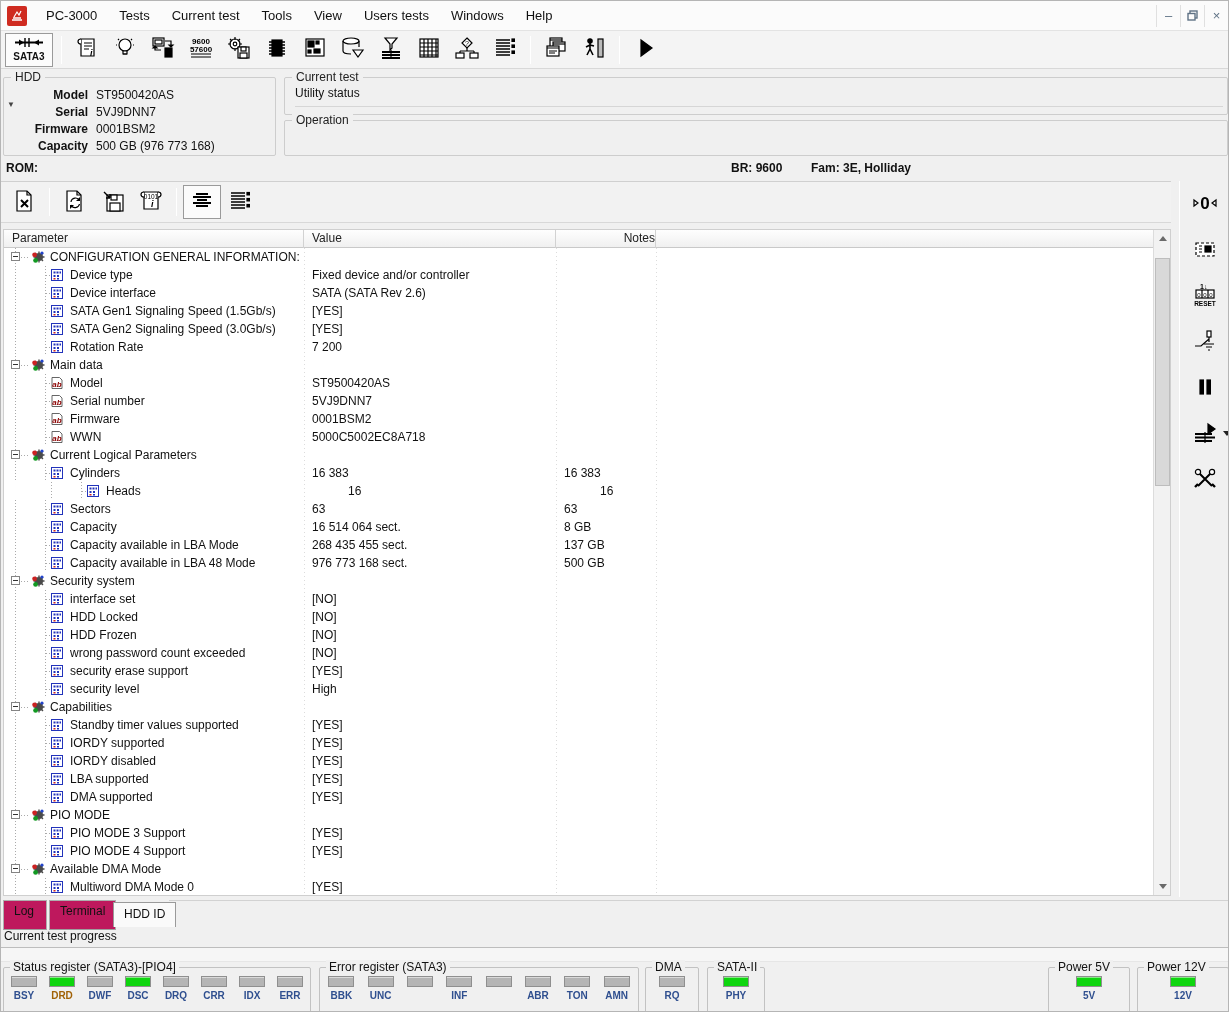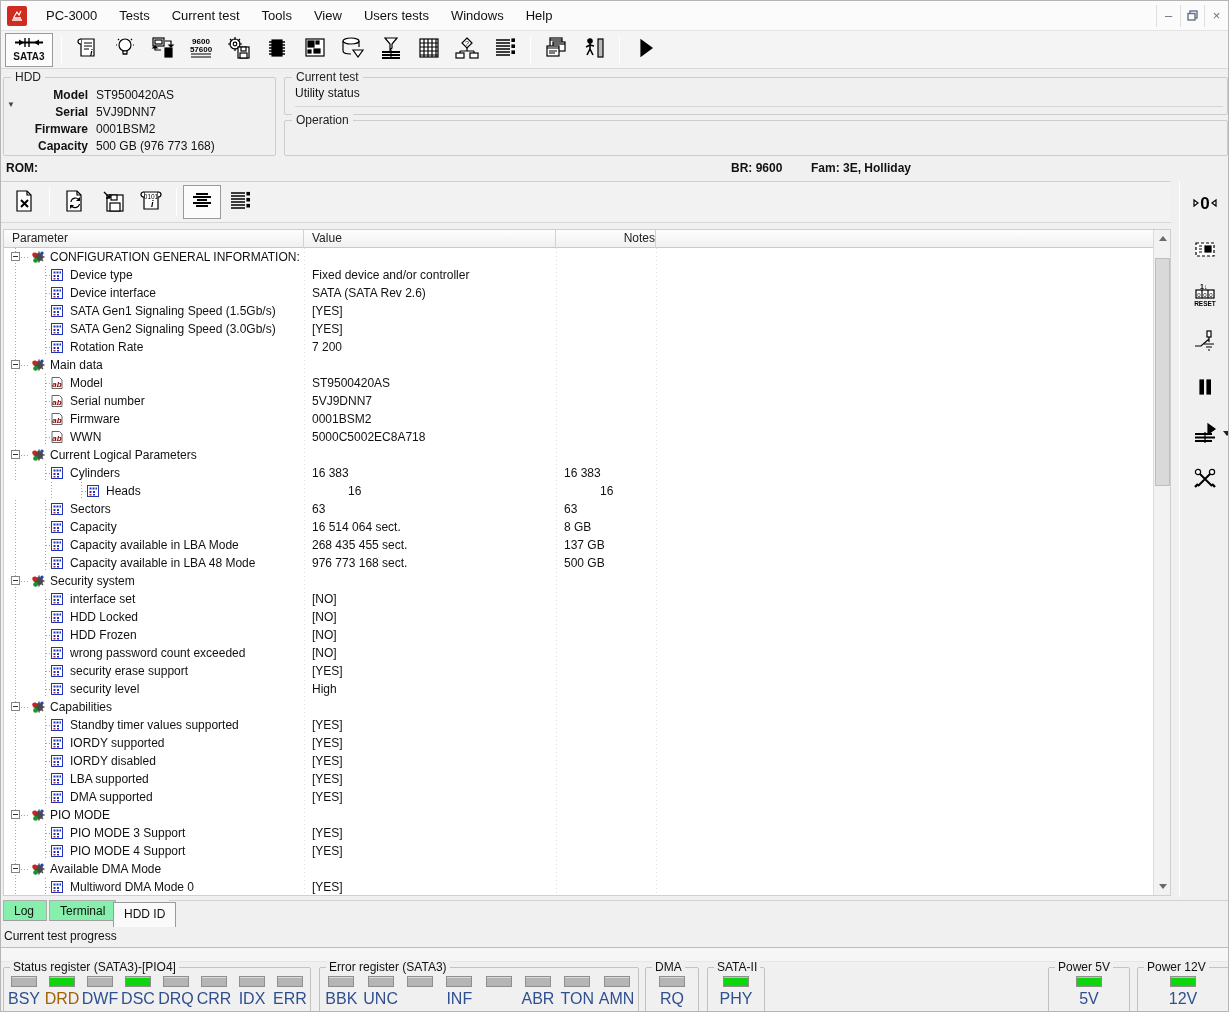--- a/index.html
+++ b/index.html
@@ -70,32 +70,32 @@
   #right-strip { position:absolute; left:1170px; top:180px; width:59px; height:716px; background:#f0f0f0; }
   #right-strip .vline { position:absolute; left:8px; top:0; bottom:0; width:1px; background:#b9b9b9; border-right:1px solid #fff; }
   #right-tools { position:absolute; left:12px; top:4px; width:44px; display:flex; flex-direction:column; align-items:center; }
   .rtb-btn { width:40px; height:38px; display:flex; align-items:center; justify-content:center; position:relative; }
   .rtb-gap { height:8px; }
   .drop-arrow { position:absolute; right:-6px; top:16px; width:0; height:0; border-left:4px solid transparent; border-right:4px solid transparent; border-top:5px solid #222; }
 
   
   #tabbar { position:absolute; left:0; top:897px; right:0; height:28px; }
   #tabbar .strip-line { position:absolute; left:168px; right:0; top:2px; height:1px; background:#d2d2d2; }
-  .tab { position:absolute; top:2px; height:21px; line-height:20px; padding:0 10px; background:#86efac; border:1px solid #aeaeae; border-bottom:1px solid #9e9e9e; }
+  .tab { position:absolute; top:2px; height:30px; line-height:20px; padding:0 10px; background:#be185d; border:1px solid #aeaeae; border-bottom:1px solid #9e9e9e; }
   .tab.active { top:4px; height:25px; line-height:22px; background:#fafafa; border:1px solid #9a9a9a; border-bottom:none; z-index:2; }
   #progress-label { position:absolute; left:3px; top:928px; }
   #progress-bar { position:absolute; left:0; right:0; top:946px; height:15px; background:#f6f6f6; border-top:1px solid #bdbdbd; border-bottom:1px solid #e6e6e6; }
 
   
   .led-group { position:absolute; top:966px; height:50px; border:1px solid #c2c2c2; border-radius:2px; }
   .led-group > .legend { position:absolute; top:-8px; left:6px; background:#f0f0f0; padding:0 3px; white-space:nowrap; }
   .led-row { position:absolute; left:0; right:0; top:8px; display:flex; justify-content:space-evenly; }
   .led-cell { display:flex; flex-direction:column; align-items:center; width:36px; }
   .led { width:26px; height:11px; border:1px solid #8f8f8f; box-shadow:inset 0 1px 0 rgba(255,255,255,.5); }
-  .led-label { margin-top:3px; font-size:16px; }
+  .led-label { margin-top:3px; font-size:10px;font-weight:bold; }
 </style>
 </head>
 <body>
 
 <div id="app">
 
   <div id="menubar">
     <div id="app-logo">
       <svg width="16" height="16" viewBox="0 0 16 16">
           <path d="M3 12h10M4 10h8" stroke="#fff" stroke-width="1.5"></path>

